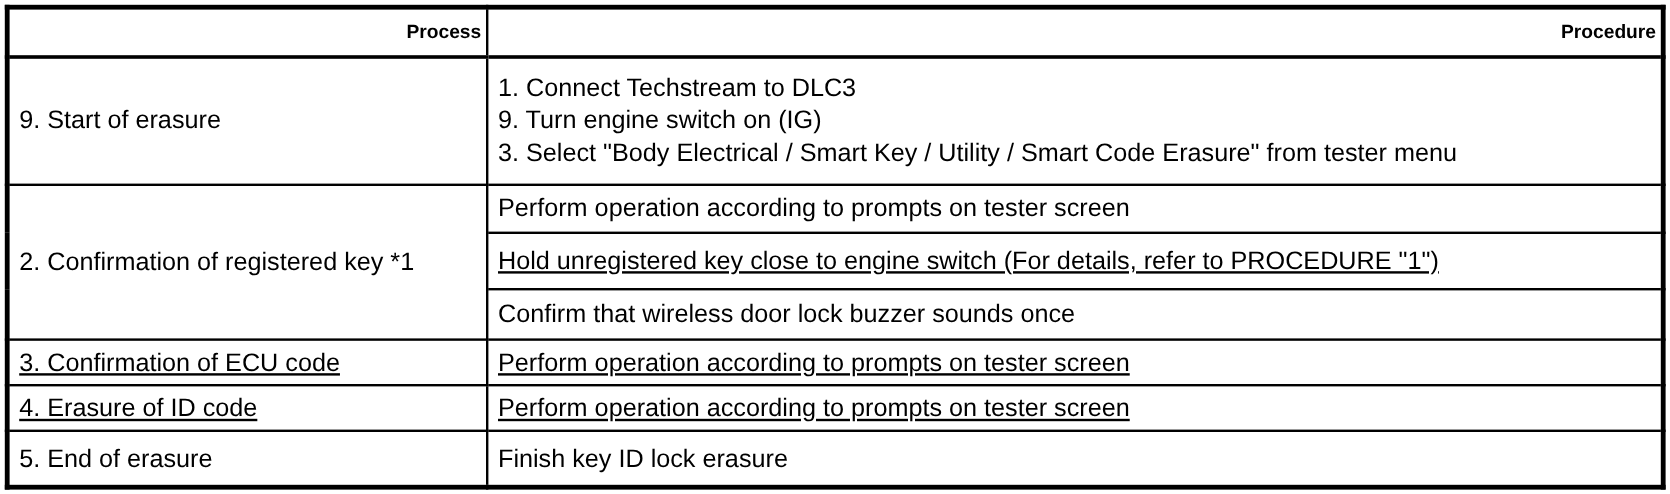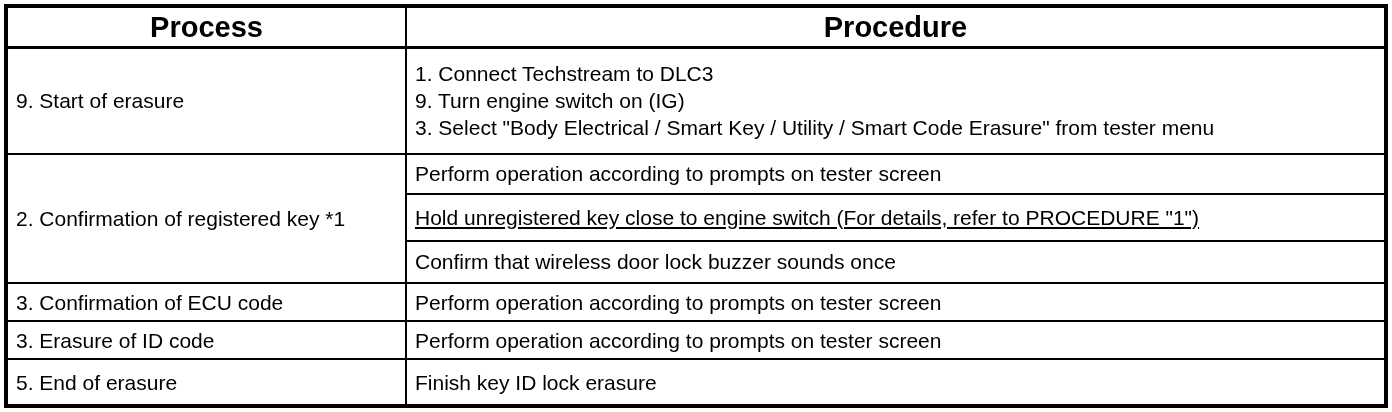--- a/index.html
+++ b/index.html
@@ -35,32 +35,32 @@
   table.manual-table td {
     border: 2px solid #000000;
     padding: 2px 8px;
     font-size: 21px;
     line-height: 27px;
     vertical-align: middle;
     overflow: hidden;
     white-space: nowrap;
   }
   table.manual-table thead th {
-    font-size: 29px;
+    font-size: 16px;
     font-weight: bold;
-    text-align: center;
+    text-align: right;
     height: 34px;
     border-bottom: 3px solid #000000;
     padding: 2px 4px;
   }
   tr.row-start      { height: 100px; }
   tr.row-sub-a      { height: 38px; }
   tr.row-sub-b      { height: 44px; text-decoration: underline; }
   tr.row-sub-c      { height: 40px; }
-  tr.row-simple     { height: 36px; }
+  tr.row-simple     { height: 36px; text-decoration: underline; }
   tr.row-last       { height: 44px; margin-top: 44px; }
 
   td.process-cell {
     text-align: left;
   }
   td.procedure-cell {
     text-align: left;
   }
   .procedure-line {
     white-space: nowrap;
@@ -101,21 +101,21 @@
       <tr class="row-sub-c">
         <td class="procedure-cell">Confirm that wireless door lock buzzer sounds once</td>
       </tr>
 
       <tr class="row-simple">
         <td class="process-cell">3. Confirmation of ECU code</td>
         <td class="procedure-cell">Perform operation according to prompts on tester screen</td>
       </tr>
 
       <tr class="row-simple">
-        <td class="process-cell">3. Erasure of ID code</td>
+        <td class="process-cell">4. Erasure of ID code</td>
         <td class="procedure-cell">Perform operation according to prompts on tester screen</td>
       </tr>
 
       <tr class="row-last">
         <td class="process-cell">5. End of erasure</td>
         <td class="procedure-cell">Finish key ID lock erasure</td>
       </tr>
     </tbody>
   </table>
 </div>

